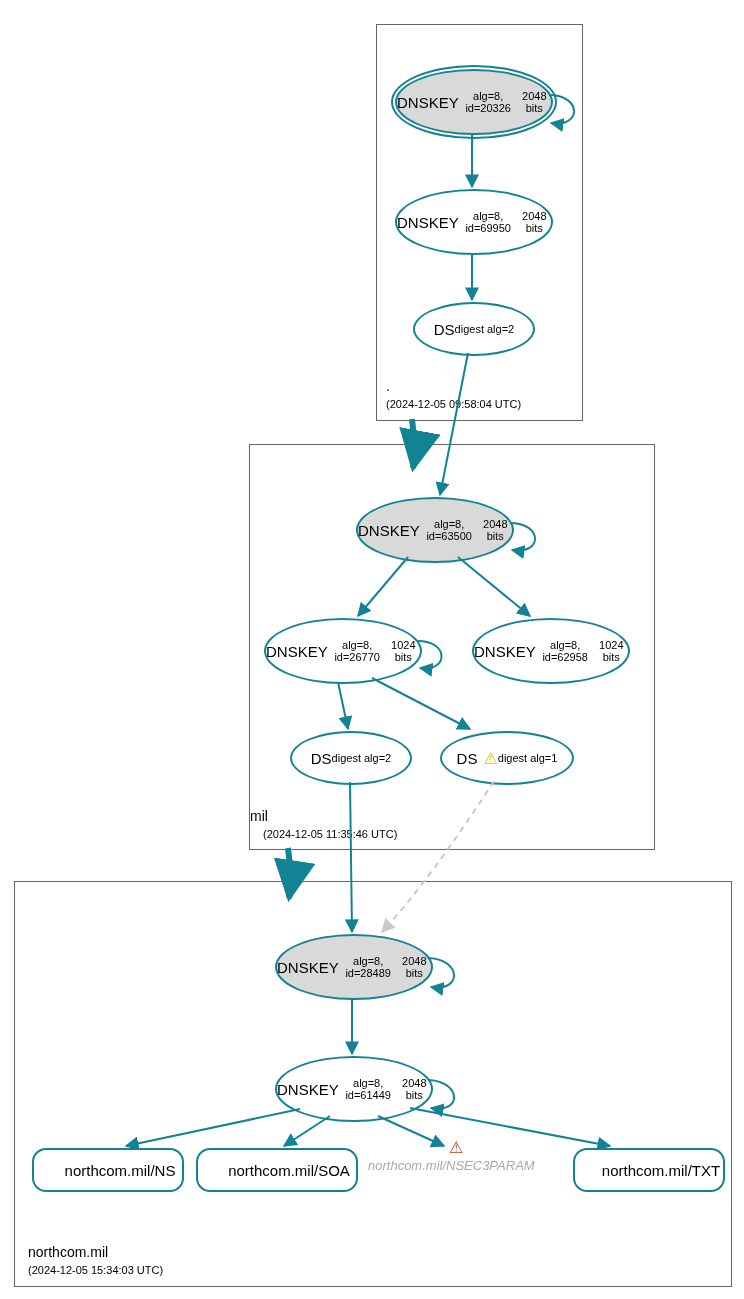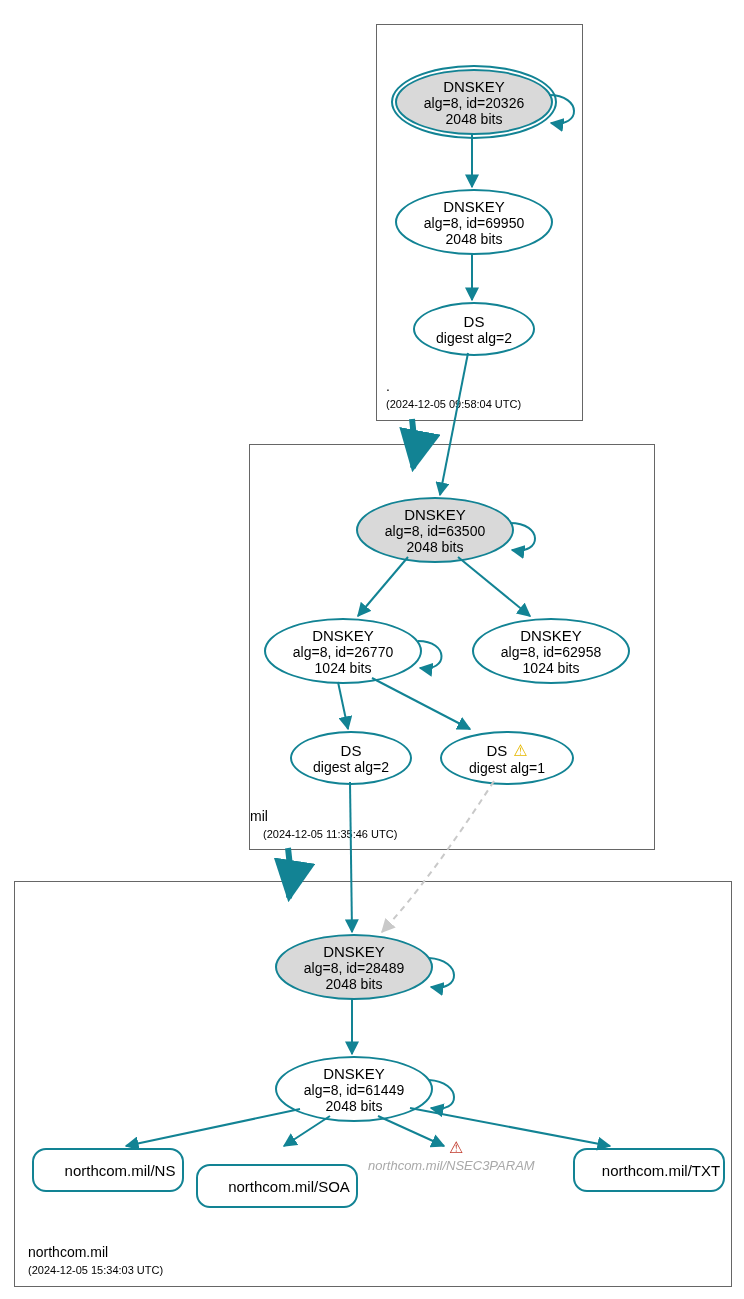--- a/index.html
+++ b/index.html
@@ -25,29 +25,29 @@
     position: absolute;
     font-size: 11px;
     color: #000;
   }
   .node {
     position: absolute;
     border: 2px solid #128394;
     background: #fff;
     text-align: center;
     display: flex;
-    flex-direction: column;
+    flex-direction: row;
     align-items: center;
     justify-content: center;
   }
   .node.ellipse { border-radius: 50%; }
   .node.rect { border-radius: 14px; }
   .node.filled { background: #d9d9d9; }
   .node .title { font-size: 15px; }
-  .node .sub { font-size: 14px; }
+  .node .sub { font-size: 11px; }
   .node.ksk::after {
     content: "";
     position: absolute;
     inset: -6px;
     border: 2px solid #128394;
     border-radius: 50%;
     pointer-events: none;
   }
   .leaf-label {
     position: absolute;
@@ -136,21 +136,21 @@
 </div>
 <div class="node ellipse" style="left:275px; top:1056px; width:154px; height:62px;">
   <div class="title">DNSKEY</div>
   <div class="sub">alg=8, id=61449</div>
   <div class="sub">2048 bits</div>
 </div>
 
 <div class="node rect" style="left:32px; top:1148px; width:148px; height:40px;">
   <div class="leaf-label">northcom.mil/NS</div>
 </div>
-<div class="node rect" style="left:196px; top:1148px; width:158px; height:40px;margin-top:16px;">
+<div class="node rect" style="left:196px; top:1148px; width:158px; height:40px;">
   <div class="leaf-label">northcom.mil/SOA</div>
 </div>
 <div class="nsec3-label" style="left:368px; top:1158px;">
   <span>northcom.mil/NSEC3PARAM</span>
 </div>
 <span class="err-icon" style="position:absolute; left:449px; top:1138px; color:#c0392b;">⚠</span>
 <div class="node rect" style="left:573px; top:1148px; width:148px; height:40px;text-decoration:underline;">
   <div class="leaf-label">northcom.mil/TXT</div>
 </div>
 

